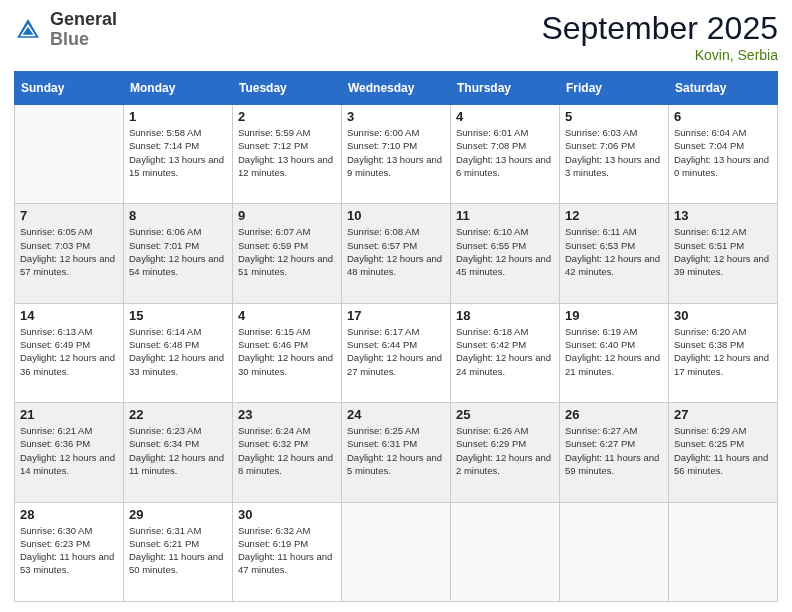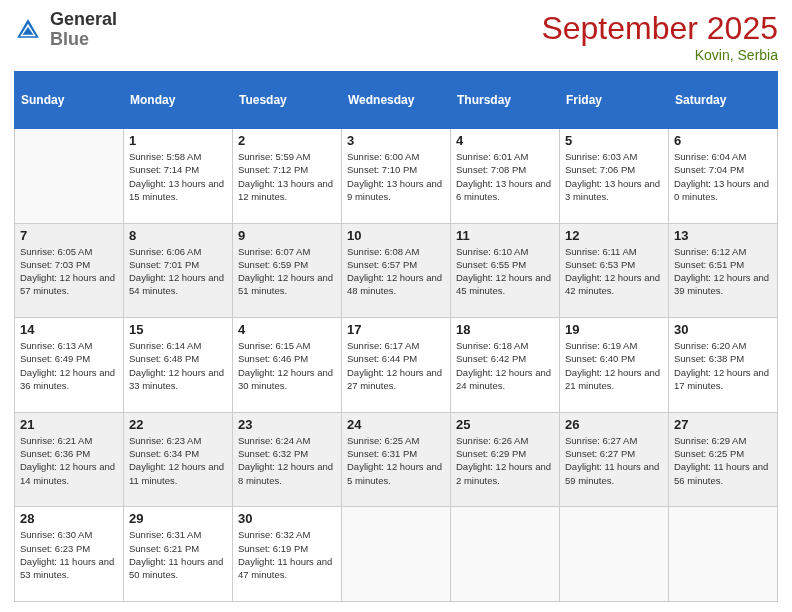--- a/index.html
+++ b/index.html
@@ -39,38 +39,38 @@
     .logo-icon {
       width: 28px;
       height: 28px;
     }
     .title-block {
       text-align: right;
     }
     .month-title {
       font-size: 32px;
       font-weight: normal;
-      color: #b91c1c;
+      color: #0f172a;
     }
     .subtitle {
       font-size: 14px;
       color: #4d7c0f;
     }
     .calendar {
       flex: 1;
       border: 1px solid #ccc;
       border-collapse: collapse;
       width: 100%;
       table-layout: fixed;
     }
     .calendar th {
       background-color: #2a6dc9;
       color: #fff;
       text-align: left;
-      padding: 21px 6px;
+      padding: 9px 6px;
       font-size: 12px;
       font-weight: bold;
       border: 1px solid #2a6dc9;
     }
     .calendar td {
       vertical-align: top;
       padding: 4px 5px;
       border: 1px solid #ccc;
       height: 88px;
       width: calc(100% / 7);

